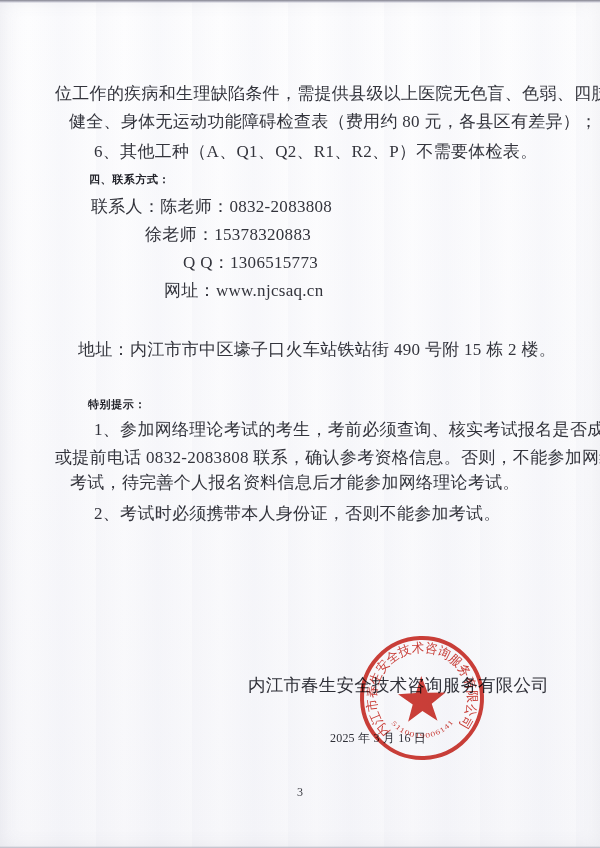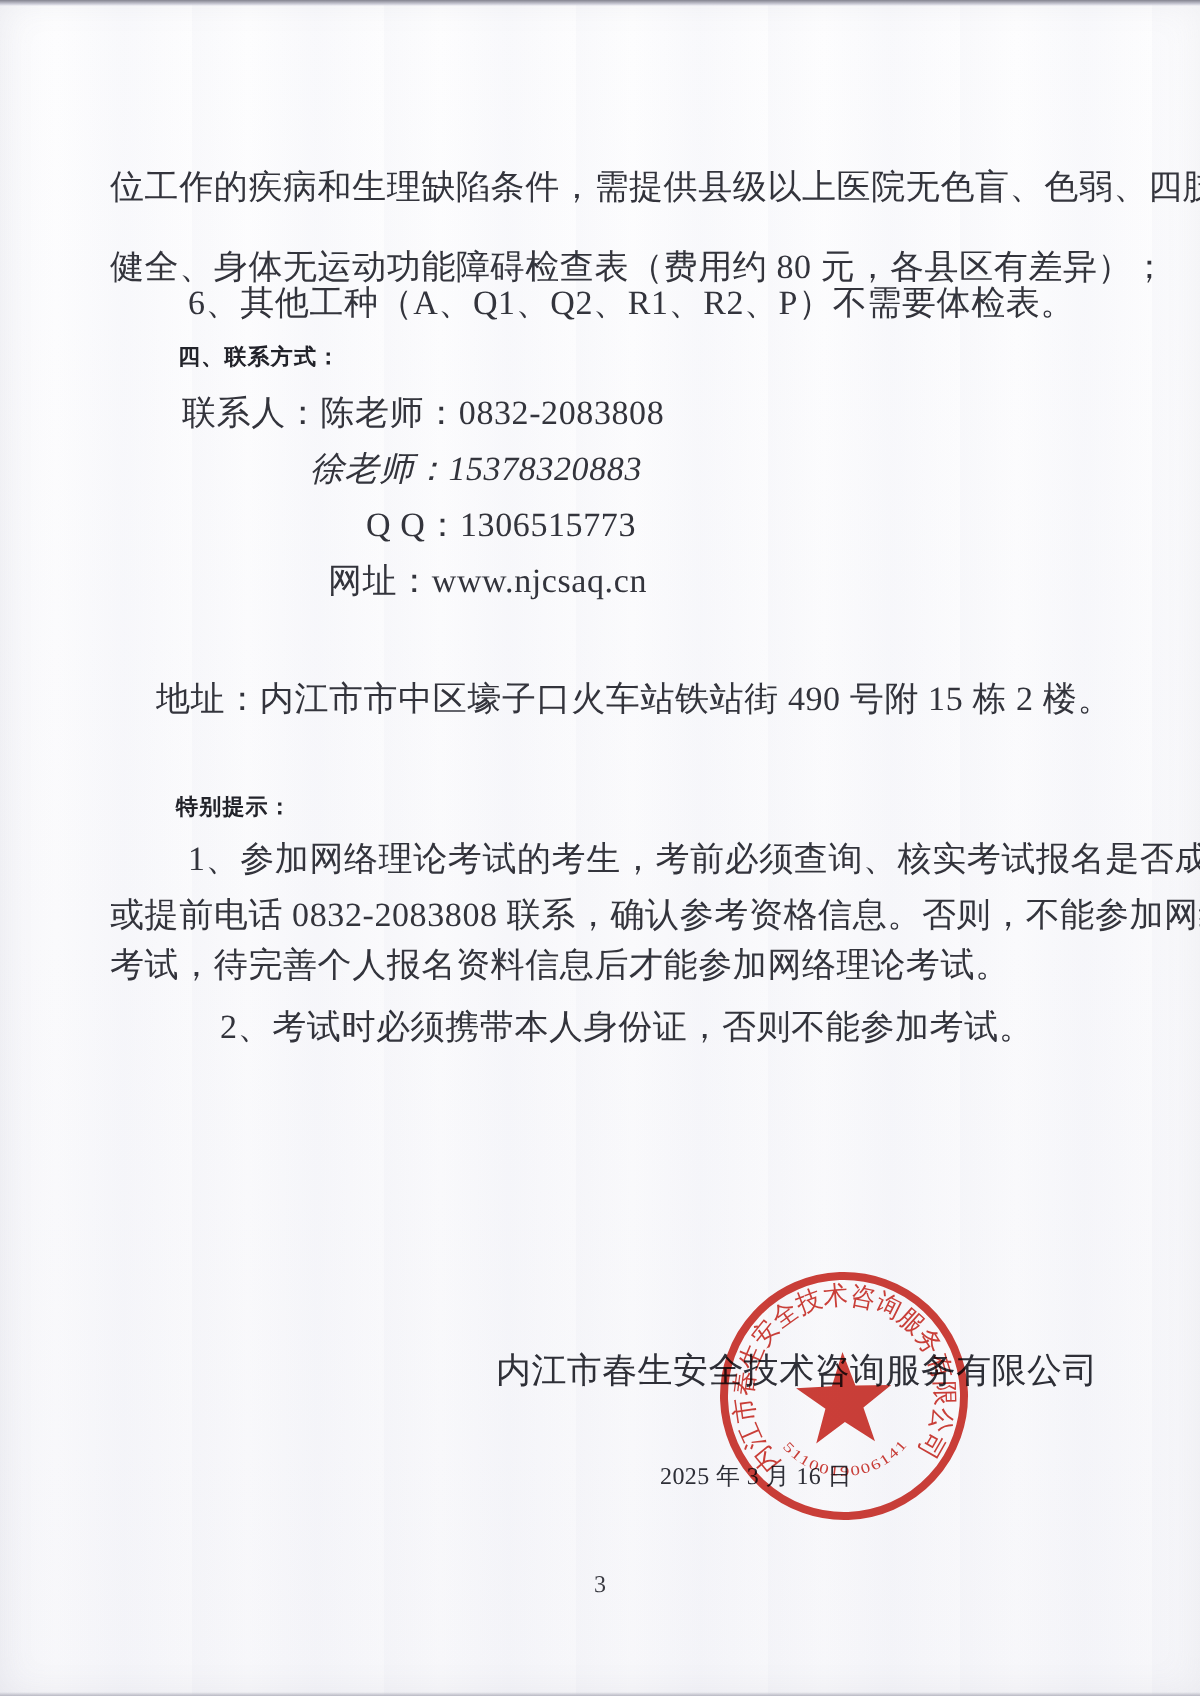--- a/index.html
+++ b/index.html
@@ -29,35 +29,35 @@
         opacity:0.87; mix-blend-mode:multiply; transform:rotate(-2deg); }
   .seal text { font-family:"Liberation Serif","DejaVu Serif",serif; }
 </style>
 </head>
 <body>
 
 <div class="page">
   <div class="edge-top"></div>
 
   <div class="ln" style="left:55px;  top:84px;">位工作的疾病和生理缺陷条件，需提供县级以上医院无色盲、色弱、四肢</div>
-  <div class="ln" style="left:55px;  top:112px;margin-top:12px;">健全、身体无运动功能障碍检查表（费用约 80 元，各县区有差异）；</div>
+  <div class="ln" style="left:69px;  top:112px;">健全、身体无运动功能障碍检查表（费用约 80 元，各县区有差异）；</div>
   <div class="ln" style="left:94px;  top:142px;">6、其他工种（A、Q1、Q2、R1、R2、P）不需要体检表。</div>
 
   <div class="ln b" style="left:89px; top:169px;">四、联系方式：</div>
   <div class="ln" style="left:91px;  top:197px;">联系人：陈老师：0832-2083808</div>
-  <div class="ln" style="left:155px; top:225px;font-style:italic;">徐老师：15378320883</div>
+  <div class="ln" style="left:145px; top:225px;">徐老师：15378320883</div>
   <div class="ln" style="left:183px; top:253px;">Q Q：1306515773</div>
   <div class="ln" style="left:164px; top:281px;">网址：www.njcsaq.cn</div>
   <div class="ln" style="left:78px;  top:306px;margin-top:34px;">地址：内江市市中区壕子口火车站铁站街 490 号附 15 栋 2 楼。</div>
 
   <div class="ln b" style="left:88px; top:394px;">特别提示：</div>
   <div class="ln" style="left:94px;  top:420px;">1、参加网络理论考试的考生，考前必须查询、核实考试报名是否成功，</div>
   <div class="ln" style="left:55px;  top:448px;">或提前电话 0832-2083808 联系，确认参考资格信息。否则，不能参加网络</div>
-  <div class="ln" style="left:55px;  top:473px;text-align:center;">考试，待完善个人报名资料信息后才能参加网络理论考试。</div>
-  <div class="ln" style="left:94px;  top:504px;margin-left:16px;">2、考试时必须携带本人身份证，否则不能参加考试。</div>
+  <div class="ln" style="left:70px;  top:473px;text-align:center;">考试，待完善个人报名资料信息后才能参加网络理论考试。</div>
+  <div class="ln" style="left:94px;  top:504px;">2、考试时必须携带本人身份证，否则不能参加考试。</div>
 
   <div class="sig" style="left:248px; top:673px;">内江市春生安全技术咨询服务有限公司</div>
   <div class="sig" style="left:330px; top:730px; font-size:12px;">2025 年 3 月 16 日</div>
 
   <svg class="seal" viewBox="0 0 132 132" aria-hidden="true">
     <defs>
       <path id="ringPath" d="M 33.5,98.5 A 46,46 0 1 1 98.5,98.5" fill="none"></path>
       <path id="serialPath" d="M 33.2,88.9 A 40,40 0 0 0 98.8,88.9" fill="none"></path>
     </defs>
     <circle cx="66" cy="66" r="60" fill="none" stroke="#c9231b" stroke-width="4"></circle>

